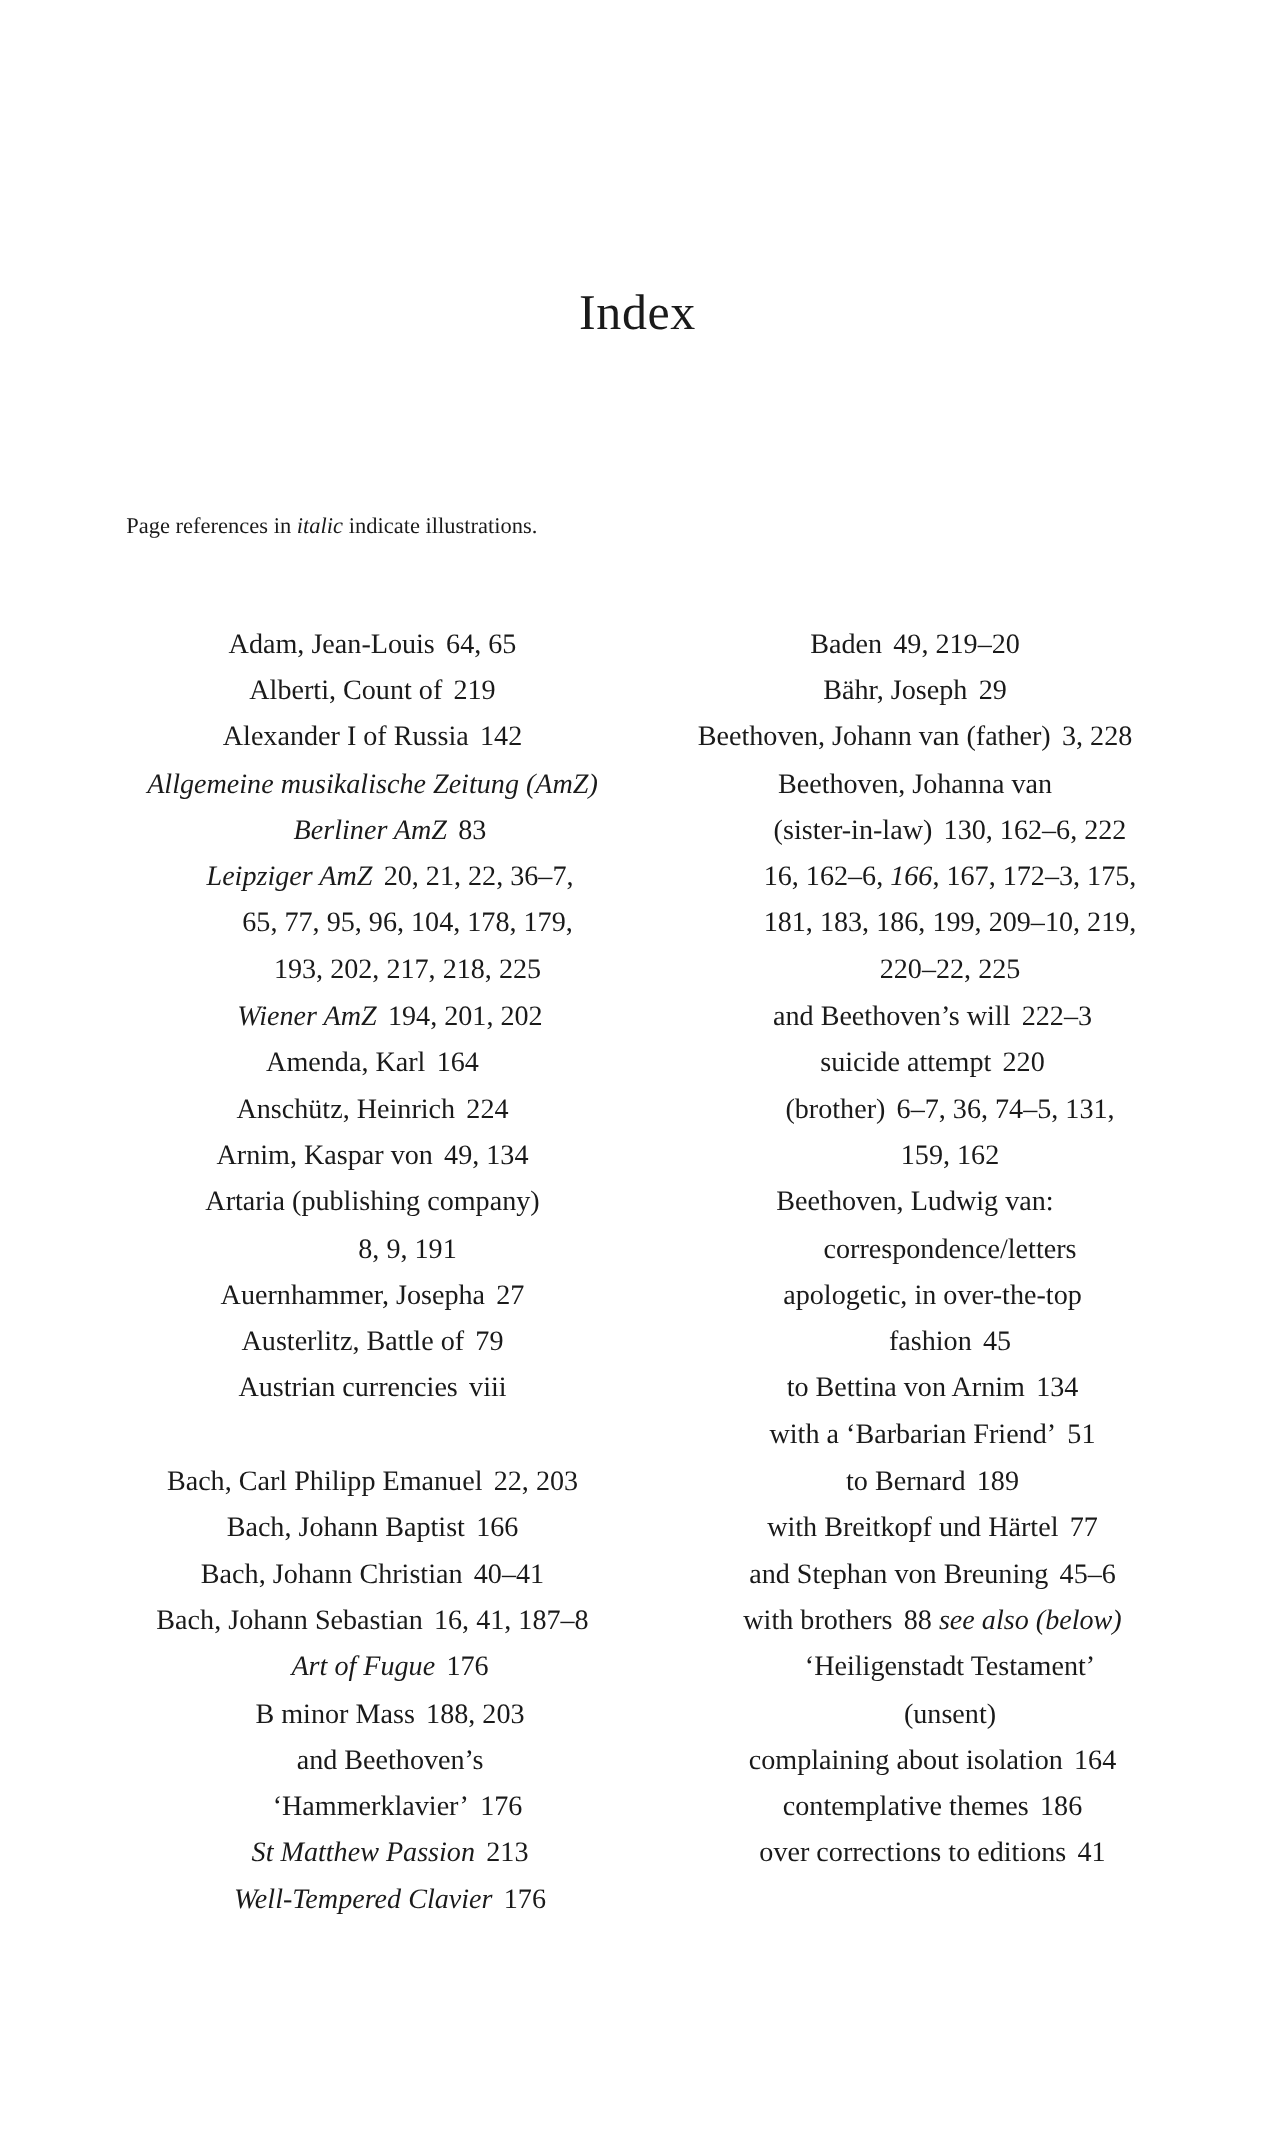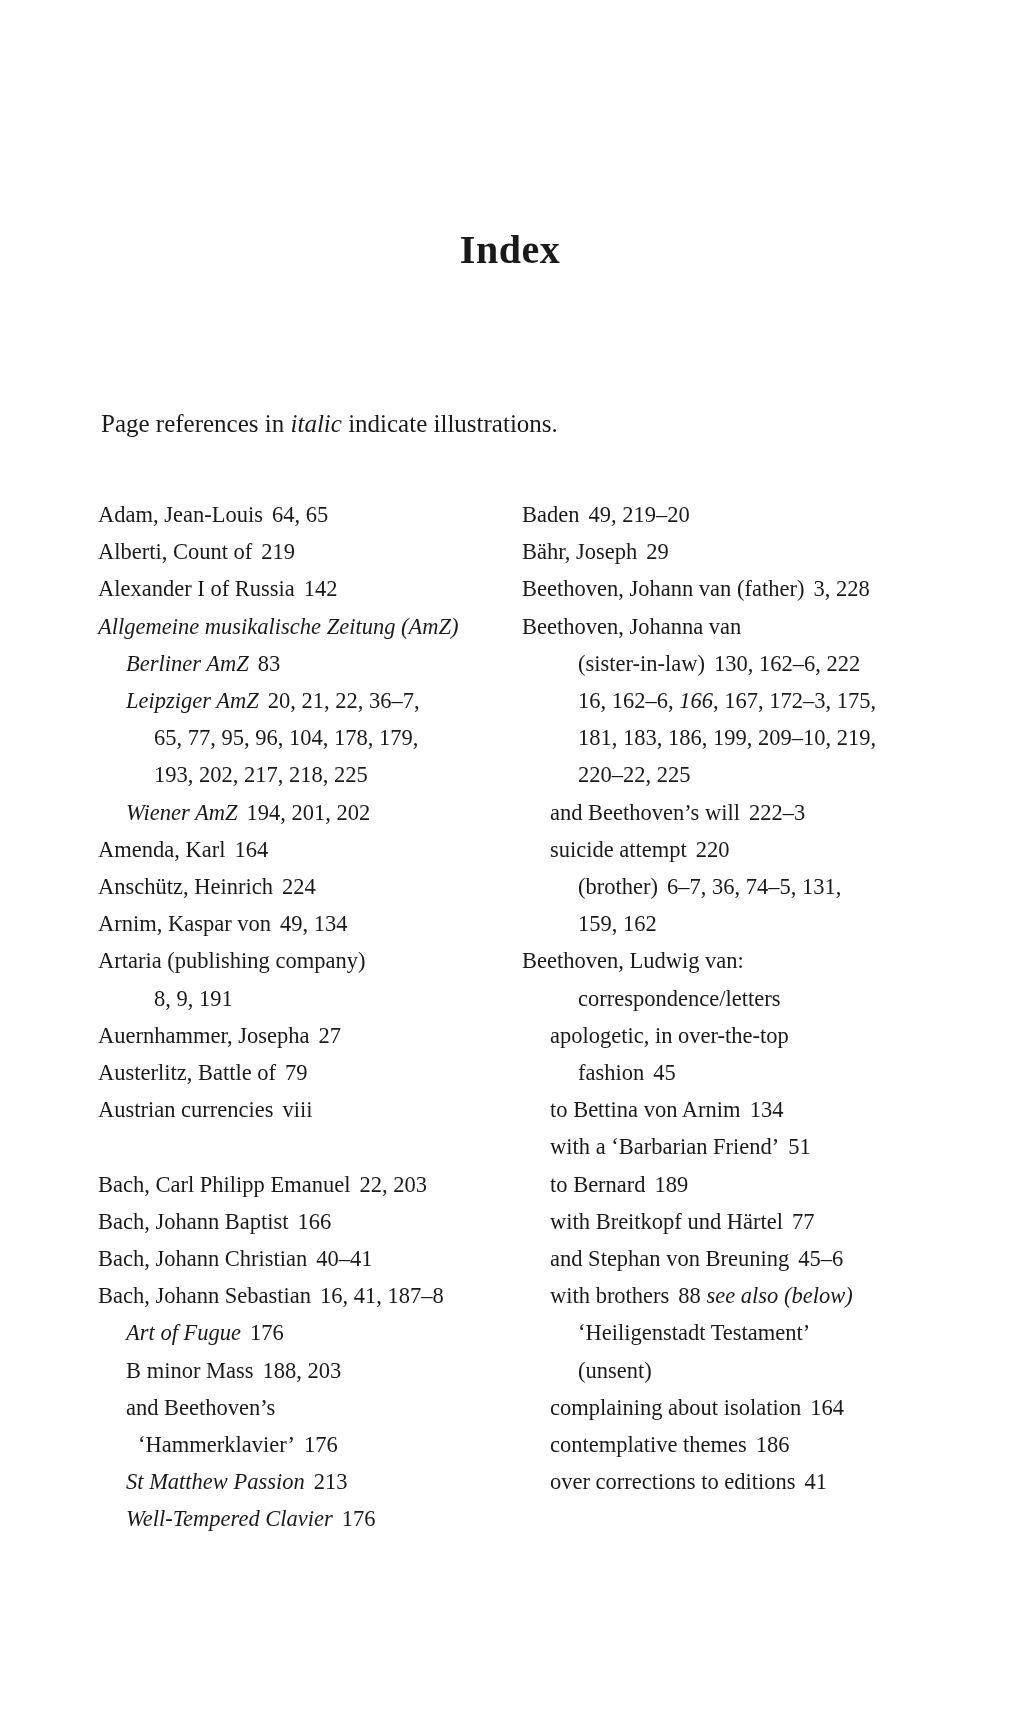--- a/index.html
+++ b/index.html
@@ -3,30 +3,30 @@
 <meta charset="utf-8">
 <style>
   html, body { margin: 0; padding: 0; background: #ffffff; }
   body {
     width: 1020px; height: 1714px; position: relative; overflow: hidden;
     font-family: "Liberation Serif", "DejaVu Serif", serif;
     color: #1a1a1a;
   }
   .title {
     position: absolute; top: 226px; left: 0; width: 1020px;
-    text-align: center; font-size: 40px; font-weight: bold; margin: 0;
+    text-align: center; font-size: 40px; font-weight: normal; margin: 0;
     letter-spacing: 0.5px;
   }
   .intro {
     position: absolute; top: 410px; left: 101px;
-    font-size: 25px; margin: 0;
+    font-size: 18px; margin: 0;
   }
   .col {
     position: absolute; top: 496px;
-    font-size: 22.5px; line-height: 37.2px;
+    font-size: 22.5px; line-height: 37.2px; text-align: center;
   }
   .col.left { left: 98px; width: 400px; }
   .col.right { left: 522px; width: 420px; }
   .entry { white-space: nowrap; }
   .lvl0 { padding-left: 0; }
   .lvl1 { padding-left: 28px; }
   .lvl0.cont { padding-left: 56px; }
   .lvl1.cont { padding-left: 56px; }
   .lvl1.cont2 { padding-left: 40px; }
   .gap { height: 37.2px; }

